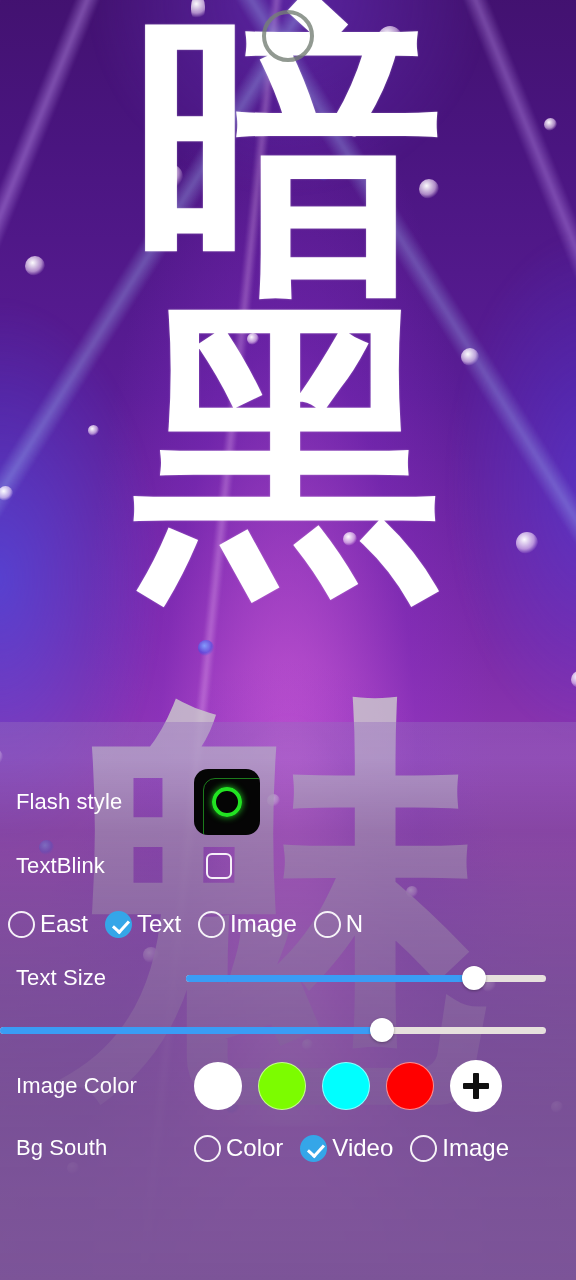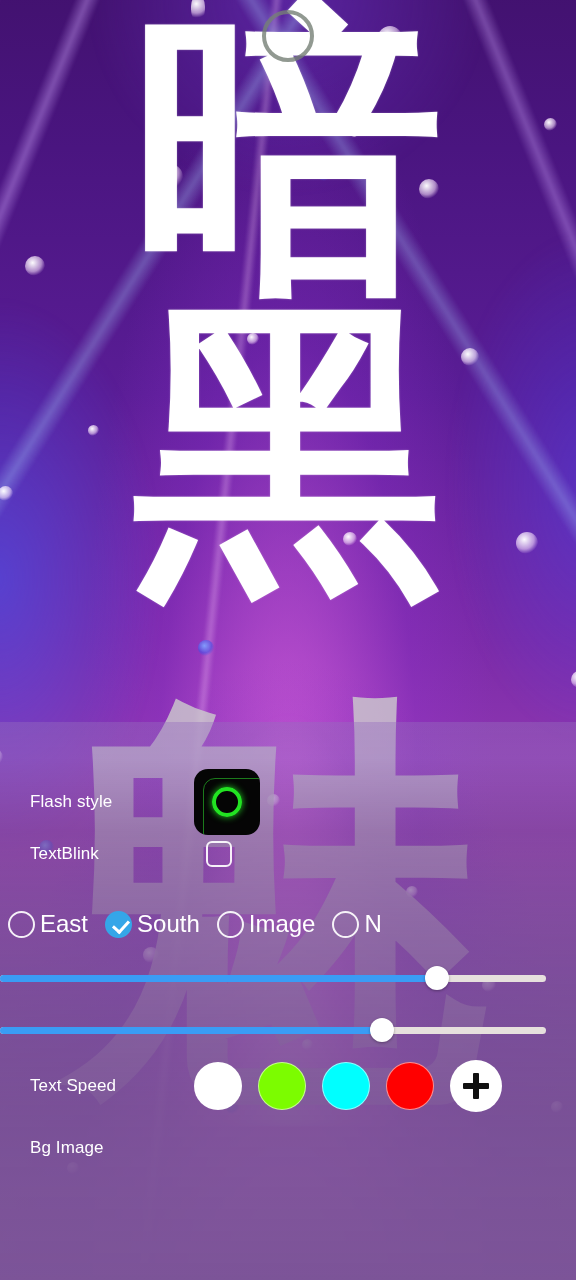--- a/index.html
+++ b/index.html
@@ -133,25 +133,25 @@
 
   .row{
     position:absolute;
     left:0; right:0;
     display:flex;
     align-items:center;
     height:56px;
   }
   .row-label{
     color:#ffffff;
-    font-size:17px;
+    font-size:22px;
     font-weight:400;
     letter-spacing:.1px;
     width:186px;
-    padding-left:30px;
+    padding-left:16px;
     flex:0 0 auto;
     white-space:nowrap;
   }
   .row-body{ flex:1 1 auto; display:flex; align-items:center; }
 
   
   .flash-tile{
     width:66px; height:66px;
     border-radius:14px;
     background:#050505;
@@ -404,82 +404,99 @@
 
     <div class="row" style="top:44px;height:72px">
       <div class="row-label">Flash style</div>
       <div class="row-body">
         <div class="flash-tile">
           <div class="flash-ring"></div>
         </div>
       </div>
     </div>
 
-    <div class="row" style="top:104px">
+    <div class="row" style="top:116px">
       <div class="row-label">TextBlink</div>
       <div class="row-body">
         <div class="chk"></div>
       </div>
     </div>
 
     <div class="row" style="top:174px">
       <div class="row-body">
         <div class="radio-group">
           <div class="radio-item">
             <span class="radio"></span>
             <span class="radio-label">East</span>
           </div>
           <div class="radio-item">
             <span class="radio checked"></span>
-            <span class="radio-label">South</span>
+            <span class="radio-label">Text</span>
           </div>
           <div class="radio-item">
             <span class="radio"></span>
             <span class="radio-label">Image</span>
           </div>
           <div class="radio-item">
             <span class="radio"></span>
             <span class="radio-label">N</span>
           </div>
         </div>
       </div>
     </div>
 
     <div class="row" style="top:228px">
+      <div class="row-label">Text Size</div>
       <div class="row-body">
         <div class="slider">
           <div class="track"></div>
           <div class="fill" id="ts-fill" style="width: 80%;"></div>
           <div class="thumb" id="ts-thumb" style="left: 80%;"></div>
         </div>
       </div>
     </div>
 
     <div class="row" style="top:280px">
       <div class="row-body">
         <div class="slider">
           <div class="track"></div>
           <div class="fill" id="ms-fill" style="width: 70%;"></div>
           <div class="thumb" id="ms-thumb" style="left: 70%;"></div>
         </div>
       </div>
     </div>
 
     <div class="row" style="top:332px;height:64px">
-      <div class="row-label">Text Speed</div>
+      <div class="row-label">Image Color</div>
       <div class="row-body">
         <div class="swatches" id="swatches">
             <div class="swatch" style="background: rgb(255, 255, 255);"></div>
             <div class="swatch" style="background: rgb(124, 252, 0);"></div>
             <div class="swatch" style="background: rgb(0, 255, 255);"></div>
             <div class="swatch" style="background: rgb(255, 0, 0);"></div>
             <div class="plus-btn"></div>
           </div>
       </div>
     </div>
 
     <div class="row" style="top:398px">
-      <div class="row-label">Bg Image</div>
+      <div class="row-label">Bg South</div>
+      <div class="row-body">
+        <div class="radio-group">
+          <div class="radio-item">
+            <span class="radio"></span>
+            <span class="radio-label">Color</span>
+          </div>
+          <div class="radio-item">
+            <span class="radio checked"></span>
+            <span class="radio-label">Video</span>
+          </div>
+          <div class="radio-item">
+            <span class="radio"></span>
+            <span class="radio-label">Image</span>
+          </div>
+        </div>
+      </div>
     </div>
 
 
   </div>
 </div>
 
 </body></html>

